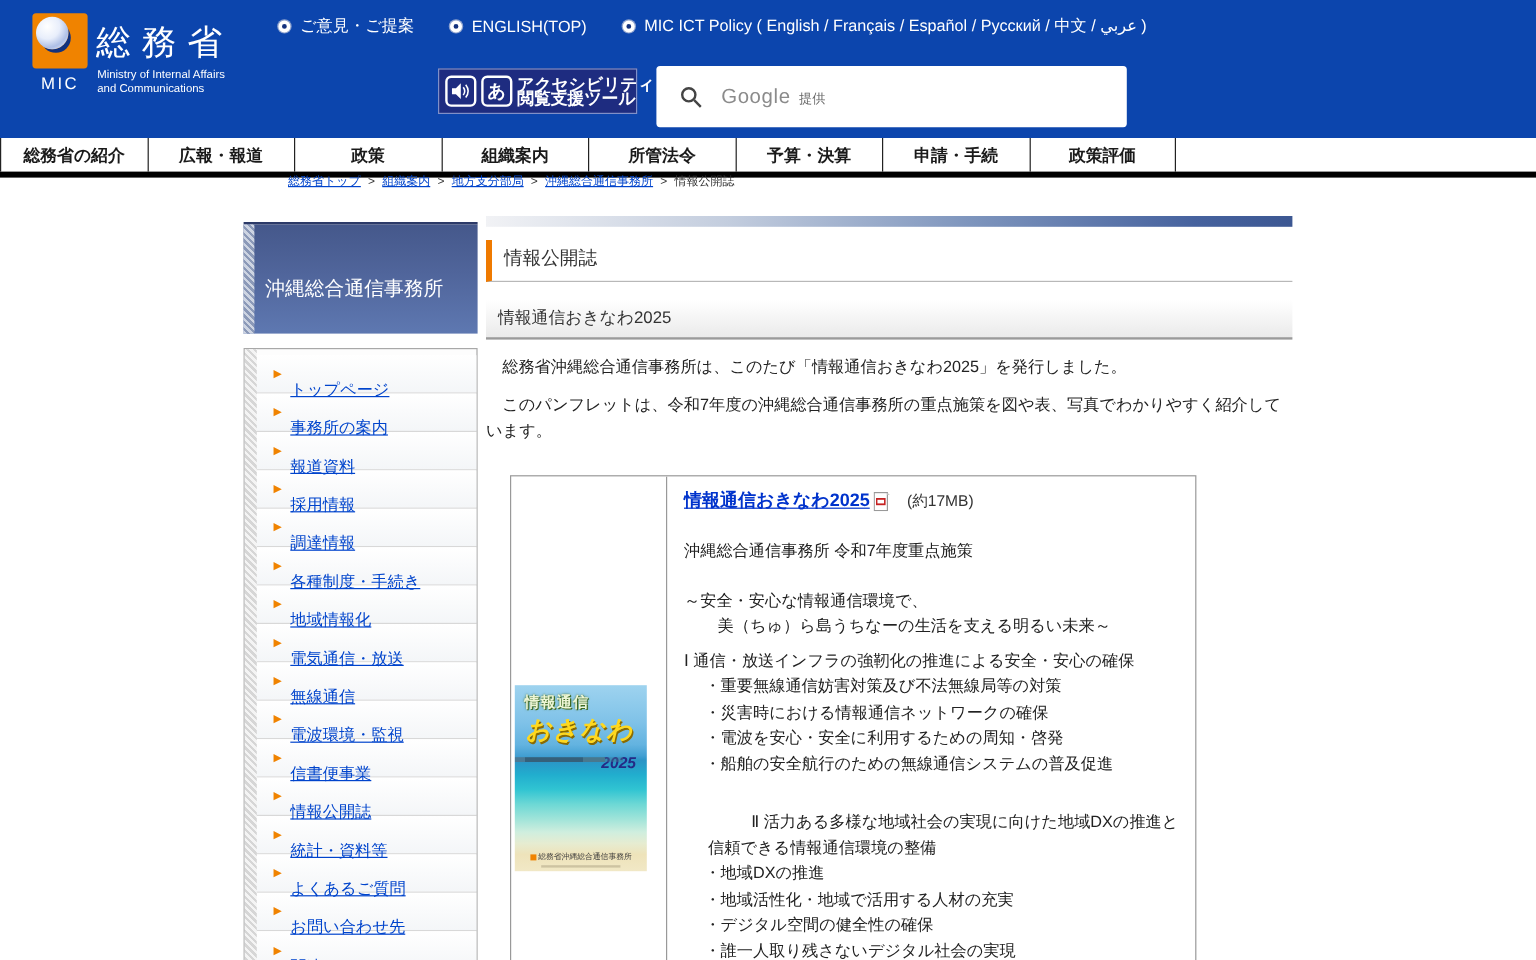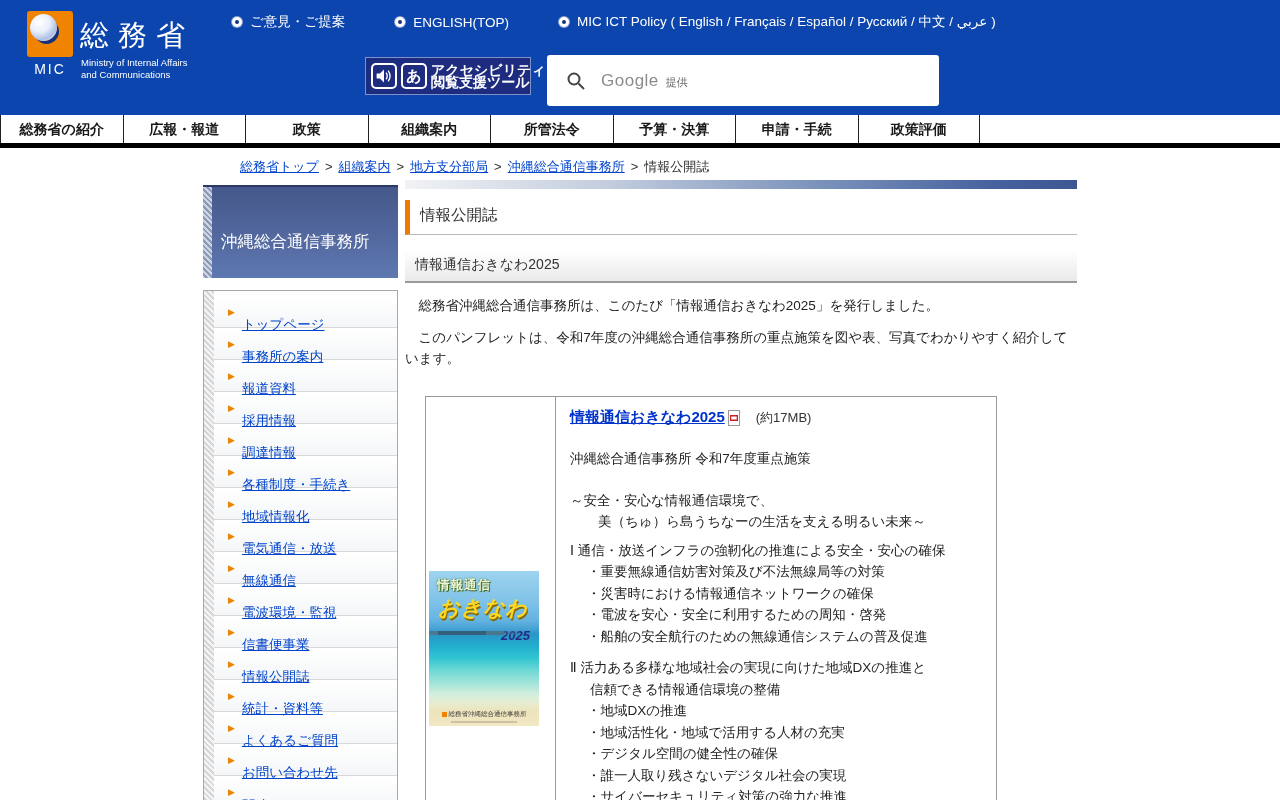--- a/index.html
+++ b/index.html
@@ -11,21 +11,21 @@
   .hdr { position:absolute; top:0; left:0; width:1280px; height:115px; background:#0c45ad; }
   .logo { position:absolute; top:0; left:0; width:215px; height:115px; cursor:pointer; }
   .logo-sq { position:absolute; left:27px; top:11px; width:46px; height:46px; background:#f08300; border-radius:3px; }
   .ball { position:absolute; left:3px; top:3px; width:27px; height:27px; border-radius:50%;
           background:radial-gradient(circle at 35% 30%, #ffffff 0%, #e8eefb 40%, #aebfe6 68%, #f2f5ff 100%);
           box-shadow:3px 4px 0 -1px #12327e; }
   .logo-mic { position:absolute; left:27px; top:61px; width:46px; text-align:center; color:#fff; font-size:14px; letter-spacing:2px; }
   .logo-jp { position:absolute; left:80px; top:16px; color:#fff; font-size:29px; letter-spacing:9px; white-space:nowrap; }
   .logo-en { position:absolute; left:81px; top:57px; color:#fff; font-size:9.5px; line-height:11.5px; white-space:nowrap; }
 
-  .hdr-links { position:absolute; top:13px; left:232px; display:flex; align-items:center;gap:20px; }
+  .hdr-links { position:absolute; top:13px; left:232px; display:flex; align-items:center; }
   .hdr-link { display:flex; align-items:center; margin-right:30px; color:#fff; font-size:13.5px; cursor:pointer; white-space:nowrap; }
   .dot-icon { display:inline-block; width:10px; height:10px; border-radius:50%; background:#14327e;
               border:3px solid #fff; box-shadow:0 0 0 1px #8fa3cf; margin-right:8px; }
 
   .acc-badge { position:absolute; top:57px; left:365px; width:166px; height:38px; background:#1e2c80;
                border:1px solid #8090c8; display:flex; align-items:center; padding:3px 5px; cursor:pointer; }
   .icon-box { width:26px; height:26px; border:2px solid #fff; border-radius:5px; display:flex;
               align-items:center; justify-content:center; margin-right:4px; flex:none; }
   .a-box span { color:#fff; font-size:15px; font-weight:bold; }
   .acc-text { color:#fff; font-size:14px; line-height:12px; font-weight:bold; white-space:nowrap; }
@@ -37,21 +37,21 @@
 
   
   .topnav { position:absolute; top:115px; left:0; width:1280px; height:28px; background:#fff; }
   .topnav-inner { display:flex; height:28px; }
   .nav-item { width:122.5px; text-align:center; line-height:28px; font-size:14px; font-weight:bold; color:#1a1a1a;
               border-left:1px solid #222; cursor:pointer; white-space:nowrap; }
   .nav-item:last-child { border-right:1px solid #222; }
   .nav-underline { position:absolute; top:143px; left:0; width:1280px; height:5px; background:#000; }
 
   
-  .breadcrumb { position:absolute; top:158px; left:240px; font-size:13px; color:#333; white-space:nowrap; }
+  .breadcrumb { position:absolute; top:144px; left:240px; font-size:10px; color:#333; white-space:nowrap; }
   .breadcrumb a { color:#0044cc; text-decoration:underline; cursor:pointer; }
   .breadcrumb .sep { margin:0 6px; color:#333; }
 
   
   .sidebar { position:absolute; left:203px; top:185px; width:195px; }
   .sb-head { position:relative; height:93px; border-top:2px solid #2c3a68;
              background:linear-gradient(180deg,#45588b 0%, #50659b 45%, #5e78b1 100%);
              color:#fff; font-size:16.5px; line-height:21px; padding:44px 8px 0 18px; }
   .sb-head::before, .sb-menu::before { content:""; position:absolute; left:0; top:0; bottom:0; width:9px;
              background:repeating-linear-gradient(45deg,#cdd4e2 0 2px,#8b99b8 2px 4px); }
@@ -80,21 +80,21 @@
 
   .pdf-line { display:flex; align-items:center; }
   .pdf-link { color:#0033cc; font-size:15px; font-weight:bold; text-decoration:underline; cursor:pointer; }
   .pdf-icon { margin:0 14px 0 3px; }
   .pdf-size { font-size:13px; color:#333; }
   .subtitle { margin-top:21px; }
   .slogan1 { margin-top:20px; }
   .slogan2 { padding-left:28px; }
   .sec1-title { margin-top:7px; }
   .bullet { padding-left:17px; }
-  .sec2-title { margin-top:10px; }
+  .sec2-title { margin-top:27px;text-align:right; }
   .sec2-line2 { padding-left:20px; }
 
   
   .cover { position:absolute; left:3px; top:174px; width:110px; height:155px; overflow:hidden;
            background:linear-gradient(180deg,
              #9ed3ef 0%, #7fc2e8 20%, #63b3e0 32%, #429fd2 38%,
              #2b94c6 40.5%, #21adce 48%, #30c4d2 56%, #6dd8d5 64%,
              #a0e4d9 72%, #cfeede 79%, #e6ecd1 85%, #eee3ba 91%, #f1e8c6 100%); }
   .cv-land { position:absolute; top:60px; left:0; width:100%; height:4px;
              background:linear-gradient(90deg,#4a7a96 0 8%, #35607a 8% 52%, #48788e 52% 68%, rgba(70,120,145,.4) 68% 82%, transparent 82%); }

